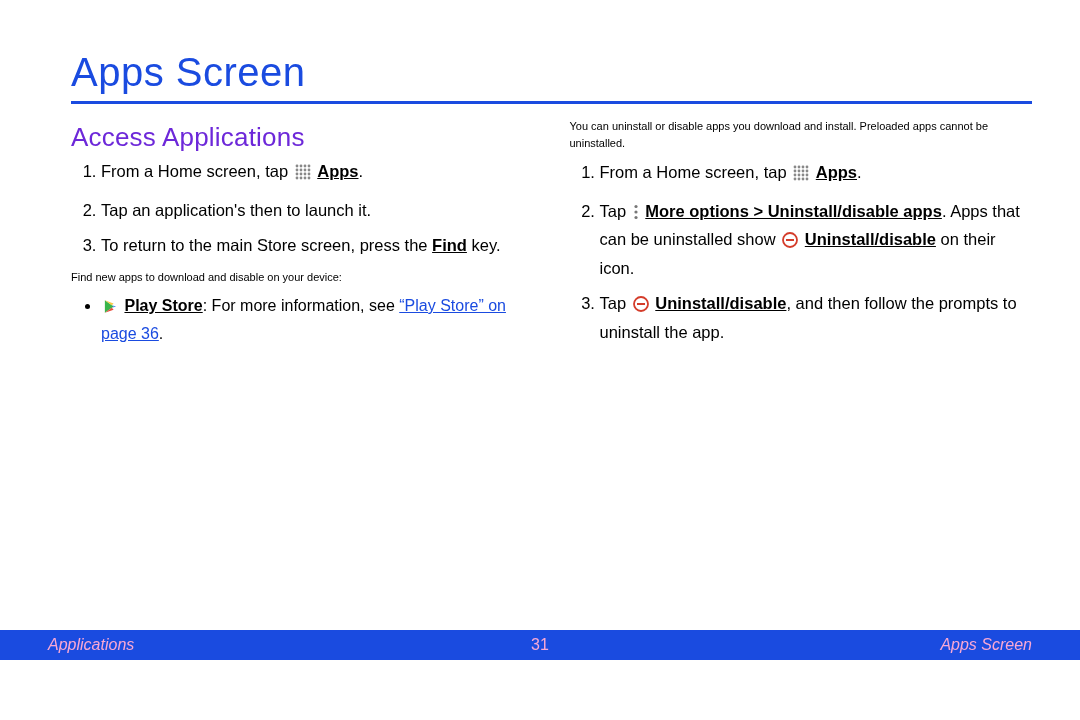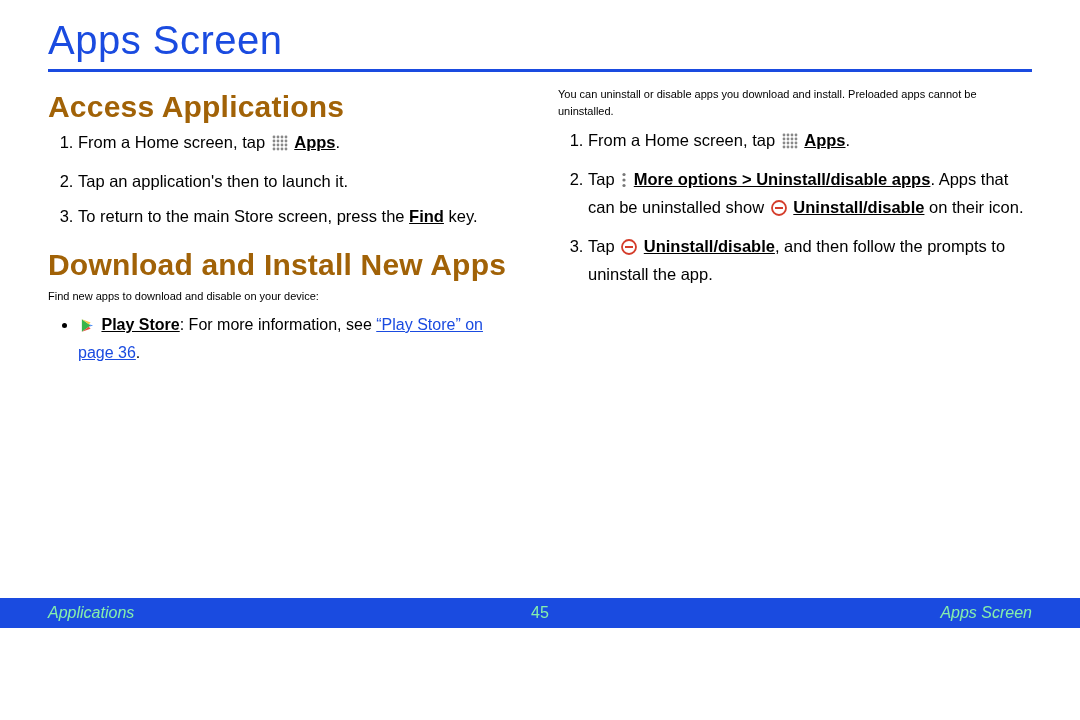--- a/index.html
+++ b/index.html
@@ -1,31 +1,31 @@
 <!DOCTYPE html>
 <html><head>
 <meta charset="utf-8">
 <style>
   * { box-sizing: border-box; margin: 0; padding: 0; }
   html, body { width: 1080px; height: 720px; font-family: Arial, Helvetica, sans-serif; background: #fff; color: #000; }
-  .page { position: relative; width: 1080px; height: 628px; padding: 18px 48px 0 48px; }
+  .page { position: relative; width: 1080px; height: 628px; padding: 18px 48px 0 71px; margin-top: 32px; }
   .page-title { font-size: 40px; font-weight: 400; color: #1a4be0; letter-spacing: 0.5px; padding-bottom: 6px; }
   .title-rule { border: none; border-top: 3px solid #1a4be0; margin-bottom: 14px; }
   .columns { display: flex; gap: 36px; }
   .col { flex: 1; min-width: 0; }
-  .section-heading { font-size: 30px; font-weight: 700; color: #a16207; margin-top: 4px; margin-bottom: 6px; letter-spacing: 0.2px; }
+  .section-heading { font-size: 26px; font-weight: 400; color: #6d28d9; margin-top: 4px; margin-bottom: 6px; letter-spacing: 0.2px; }
   ol.steps { list-style: decimal; padding-left: 30px; font-size: 16.5px; line-height: 1.55; }
   ol.steps li { margin-bottom: 10px; }
   ul.bullets { list-style: disc; padding-left: 30px; font-size: 16px; line-height: 1.55; }
   ul.bullets li { margin-bottom: 10px; }
   .para { font-size: 11px; line-height: 1.55; margin-bottom: 8px; }
   .bold { font-weight: 700; text-decoration: underline; }
   .link { color: #1a4be0; text-decoration: underline; }
   .inline-icon { display: inline-block; vertical-align: -3px; margin: 0 2px; }
-  .footer { position: absolute; left: 0; right: 0; bottom: 0; height: 30px; background: #1a4be0; color: #86efac; display: flex; align-items: center; justify-content: space-between; padding: 0 48px; font-size: 16px; }
+  .footer { position: absolute; left: 0; right: 0; bottom: 0; height: 30px; background: #1a4be0; color: #f9a8d4; display: flex; align-items: center; justify-content: space-between; padding: 0 48px; font-size: 16px; }
   .footer .left { font-style: italic; }
   .footer .center { position: absolute; left: 50%; transform: translateX(-50%); }
   .footer .right { font-style: italic; }
 </style>
 </head>
 <body>
 
 <div class="page">
 
   <div class="page-title">Apps Screen</div>
@@ -64,21 +64,20 @@
           <span class="bold">Apps</span><span>.</span>
         </li>
         <li>
           <span>Tap an application's then to launch it.</span>
         </li>
         <li>
           <span>To return to the main Store screen, press the </span><span class="bold">Find</span><span> key.</span>
         </li>
       </ol>
 
-      <div class="section-heading" style="margin-top:18px;">Download and Install New Apps</div>
       <div class="para">Find new apps to download and disable on your device:</div>
       <ul class="bullets">
         <li>
           <span class="inline-icon">
             <svg width="15" height="15" viewBox="0 0 24 24">
               <polygon points="3,2 3,22 17,12" fill="#39b54a"></polygon>
               <polygon points="3,2 14,10 17,7" fill="#f7c948"></polygon>
               <polygon points="3,22 14,14 17,17" fill="#e84d3d"></polygon>
               <polygon points="14,10 21,12 14,14 17,12" fill="#4285f4"></polygon>
             </svg>
@@ -148,17 +147,17 @@
           <span class="bold">Uninstall/disable</span><span>, and then follow the prompts to uninstall the app.</span>
         </li>
       </ol>
 
     </div>
 
   </div>
 
   <div class="footer">
     <span class="left">Applications</span>
-    <span class="center">45</span>
+    <span class="center">31</span>
     <span class="right">Apps Screen</span>
   </div>
 
 </div>
 
 </body></html>

